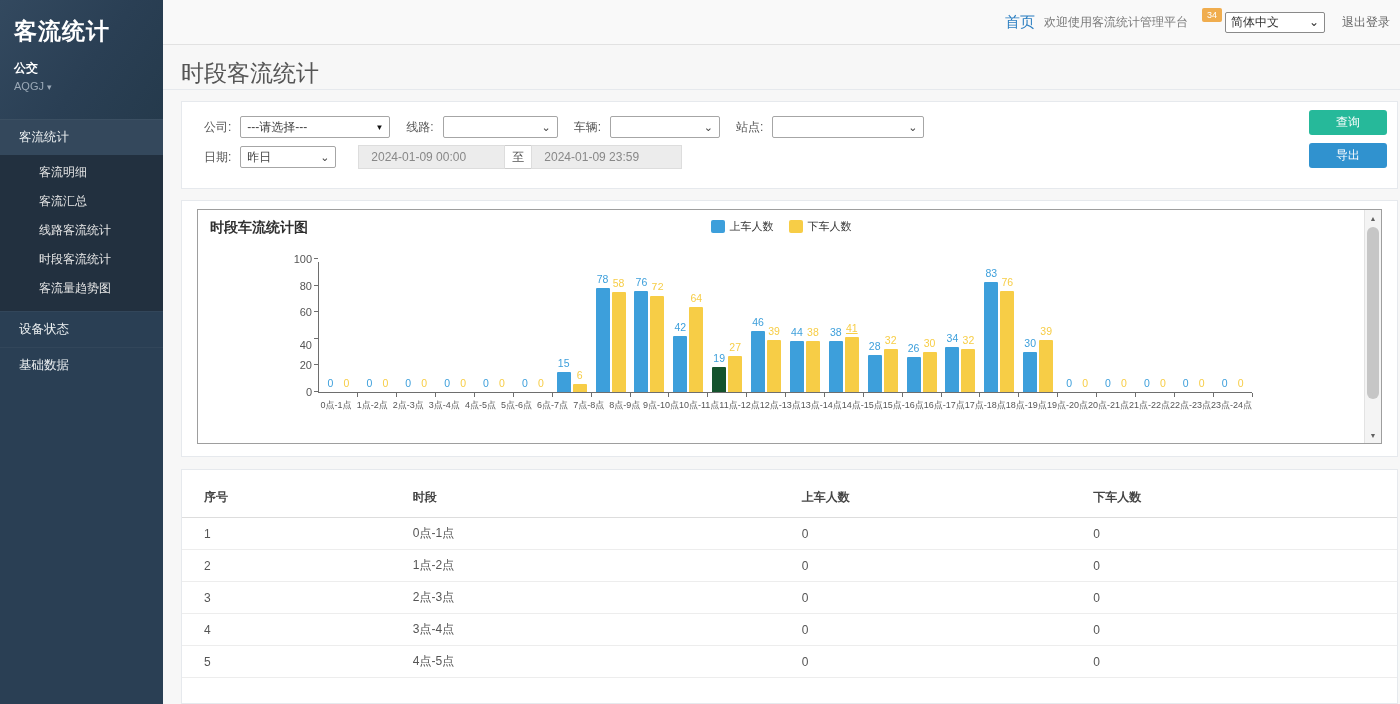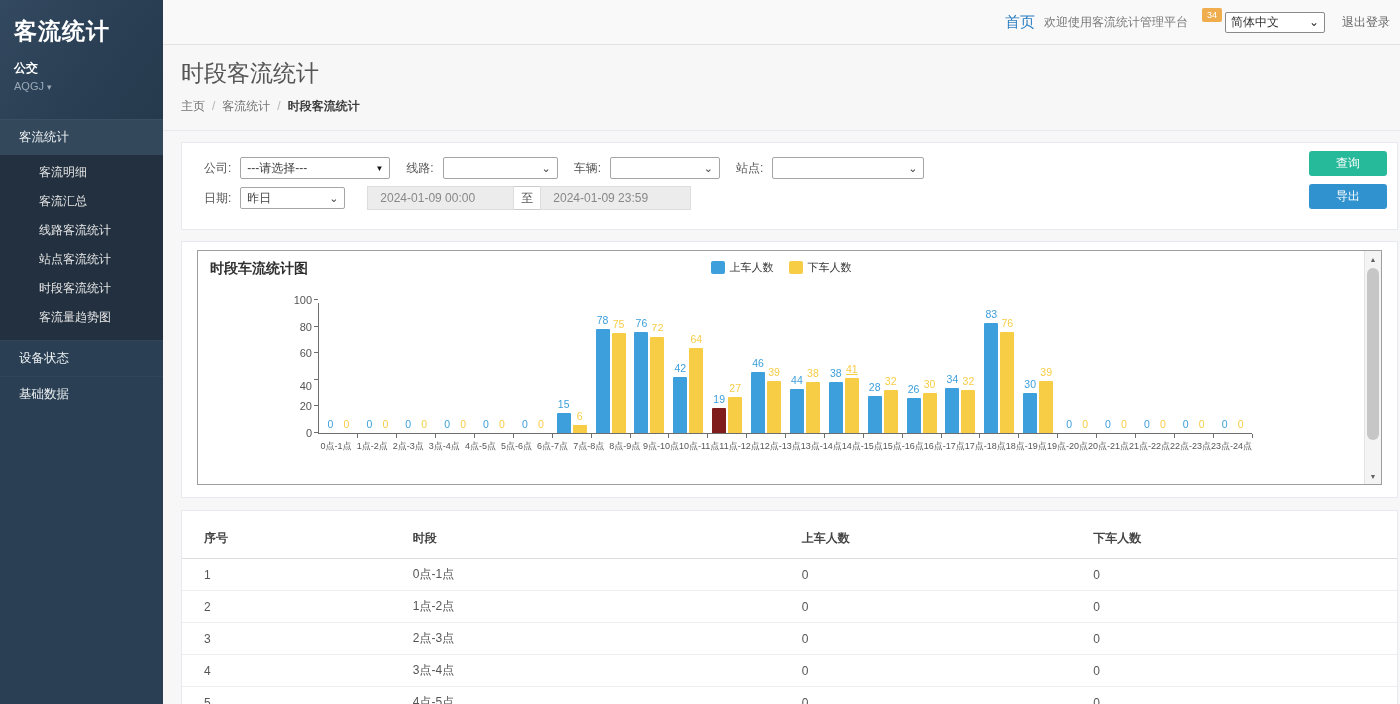--- a/index.html
+++ b/index.html
@@ -117,21 +117,20 @@
       <div class="user">
         <span>AQGJ</span><span class="caret">▾</span>
       </div>
     </div>
     <nav id="side-menu">
         <div class="menu-parent expanded">客流统计</div>
         <div class="child-menu">
           <div class="menu-child">客流明细</div>
           <div class="menu-child">客流汇总</div>
           <div class="menu-child">线路客流统计</div>
-          <div class="menu-child">站点客流统计</div>
           <div class="menu-child">时段客流统计</div>
           <div class="menu-child">客流量趋势图</div>
         </div>
         <div class="menu-parent">设备状态</div>
         <div class="menu-parent">基础数据</div>
       </nav>
   </aside>
 
   <div class="main">
 
@@ -141,21 +140,20 @@
       <span class="badge">34</span>
       <div class="lang-sel">
         <span>简体中文</span>
         <span class="chev">⌄</span>
       </div>
       <a class="logout">退出登录</a>
     </header>
 
     <div class="page-head">
       <h1 class="page-title">时段客流统计</h1>
-      <div class="breadcrumb" id="breadcrumb"><span class="crumb">主页</span><span class="sep">/</span><span class="crumb">客流统计</span><span class="sep">/</span><span class="crumb last">时段客流统计</span></div>
     </div>
 
     <section class="card filter-card">
       <div class="f-row">
         <span class="f-label">公司:</span>
         <div class="sel" style="width:150px">
           <span>---请选择---</span>
           <span class="tri">▼</span>
         </div>
         <span class="gap"></span>
@@ -172,21 +170,21 @@
         </div>
         <span class="gap"></span>
         <span class="f-label">站点:</span>
         <div class="sel" style="width:152px">
           <span></span>
           <span class="chev">⌄</span>
         </div>
       </div>
       <div class="f-row">
         <span class="f-label">日期:</span>
-        <div class="sel" style="width:105px">
+        <div class="sel" style="width:96px">
           <span>昨日</span>
           <span class="chev">⌄</span>
         </div>
         <span class="gap" style="width:22px"></span>
         <div class="date-input" style="width:147px">2024-01-09 00:00</div>
         <div class="to-box">至</div>
         <div class="date-input" style="width:151px">2024-01-09 23:59</div>
       </div>
       <div class="btn-col">
         <button class="btn btn-query">查询</button>
@@ -263,57 +261,57 @@
                 </div>
                 <div class="bar" style="height: 7.98px; background: rgb(247, 205, 70);">
                   <span class="bar-label" style="color: rgb(247, 205, 70);">6</span>
                 </div>
               </div>
               <div class="bar-group">
                 <div class="bar" style="height: 103.74px; background: rgb(61, 159, 219);">
                   <span class="bar-label" style="color: rgb(61, 159, 219);">78</span>
                 </div>
                 <div class="bar" style="height: 99.75px; background: rgb(247, 205, 70);">
-                  <span class="bar-label" style="color: rgb(247, 205, 70);">75</span>
+                  <span class="bar-label" style="color: rgb(247, 205, 70);">58</span>
                 </div>
               </div>
               <div class="bar-group">
                 <div class="bar" style="height: 101.08px; background: rgb(61, 159, 219);">
                   <span class="bar-label" style="color: rgb(61, 159, 219);">76</span>
                 </div>
                 <div class="bar" style="height: 95.76px; background: rgb(247, 205, 70);">
                   <span class="bar-label" style="color: rgb(247, 205, 70); font-family: Liberation Mono, monospace;">72</span>
                 </div>
               </div>
               <div class="bar-group">
                 <div class="bar" style="height: 55.86px; background: rgb(61, 159, 219);">
                   <span class="bar-label" style="color: rgb(61, 159, 219);">42</span>
                 </div>
                 <div class="bar" style="height: 85.12px; background: rgb(247, 205, 70);">
                   <span class="bar-label" style="color: rgb(247, 205, 70);">64</span>
                 </div>
               </div>
               <div class="bar-group">
-                <div class="bar" style="height: 25.27px; background: #7f1d1d;">
+                <div class="bar" style="height: 25.27px; background: #14532d;">
                   <span class="bar-label" style="color: rgb(61, 159, 219);">19</span>
                 </div>
                 <div class="bar" style="height: 35.91px; background: rgb(247, 205, 70);">
                   <span class="bar-label" style="color: rgb(247, 205, 70);">27</span>
                 </div>
               </div>
               <div class="bar-group">
                 <div class="bar" style="height: 61.18px; background: rgb(61, 159, 219);">
                   <span class="bar-label" style="color: rgb(61, 159, 219);">46</span>
                 </div>
                 <div class="bar" style="height: 51.87px; background: rgb(247, 205, 70);">
                   <span class="bar-label" style="color: rgb(247, 205, 70);">39</span>
                 </div>
               </div>
               <div class="bar-group">
-                <div class="bar" style="height: 44px; background: rgb(61, 159, 219);">
+                <div class="bar" style="height: 51px; background: rgb(61, 159, 219);">
                   <span class="bar-label" style="color: rgb(61, 159, 219);">44</span>
                 </div>
                 <div class="bar" style="height: 50.54px; background: rgb(247, 205, 70);">
                   <span class="bar-label" style="color: rgb(247, 205, 70);">38</span>
                 </div>
               </div>
               <div class="bar-group">
                 <div class="bar" style="height: 50.54px; background: rgb(61, 159, 219);">
                   <span class="bar-label" style="color: rgb(61, 159, 219);">38</span>
                 </div>

